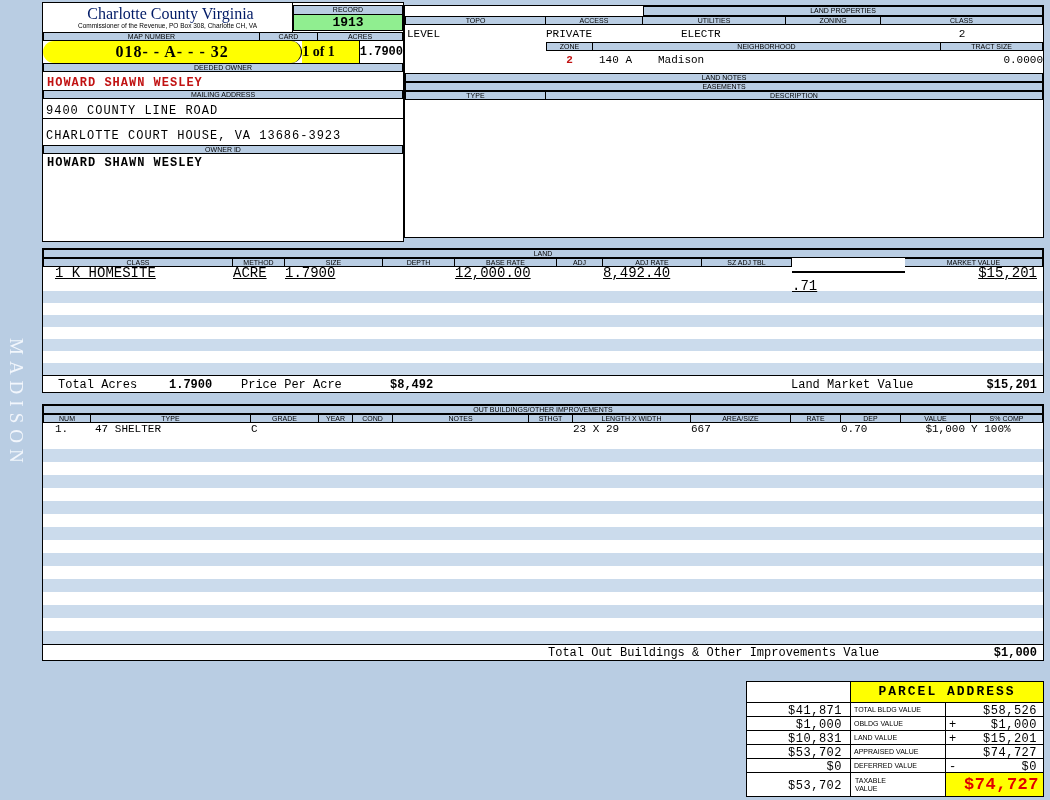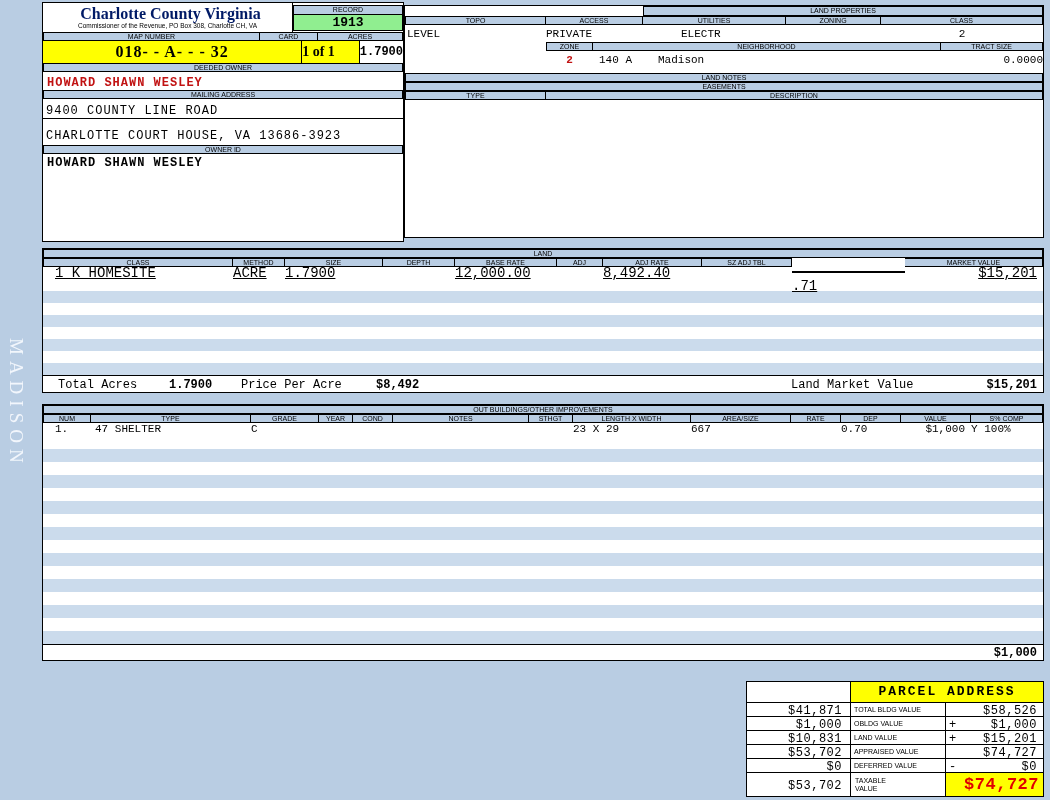--- a/index.html
+++ b/index.html
@@ -26,32 +26,32 @@
 
   
   .madison { left:5px; top:338px; writing-mode:vertical-rl;
              font-family:"Liberation Serif", serif; font-size:19px;
              letter-spacing:6px; color:#f2f6fc; }
 
   
   .tl { left:42px; top:2px; width:362px; height:240px; background:#fff;
         border:1px solid #000; display:flex; flex-direction:column; }
   .titlebox { width:250px; border-right:1px solid #000; text-align:center; padding-top:2px; }
-  .county-title { font-family:"Liberation Serif", serif; font-weight:bold;
+  .county-title { font-family:"Liberation Serif", serif; font-weight:normal;
                   font-size:16px; color:#001a66; line-height:17px;margin-left:6px; }
   .county-sub { font-size:6.5px; line-height:8px; }
   .reccol { width:110px; display:flex; flex-direction:column; padding:2px 0 1px; }
   .reccol .hdr { height:10px; }
   .recval { flex:1; background:#90ee90; border:1px solid #000; border-top:none;
             font-weight:bold; font-size:13px; text-align:center; line-height:15px; }
   .hdr-map { width:217px; } .hdr-card { width:58px; } .hdr-acres { flex:1; }
   .vrow { height:22px; }
   .vmap { width:261px; background:#ffff00; border-right:1px solid #000;
           font-family:"Liberation Serif",serif; font-weight:bold; font-size:16px;
-          letter-spacing:1px; text-align:center; line-height:22px; }
+          letter-spacing:1px; text-align:center; line-height:22px;border-radius:11px; }
   .vcard { width:58px; background:#ffff00; border-right:1px solid #000;
            font-family:"Liberation Serif",serif; font-weight:bold; font-size:14px;
            text-align:left; line-height:22px; }
   .vacres { flex:1; background:#fff; font-weight:bold; font-size:12px;
             text-align:center; line-height:22px; }
   .ownerval { height:18px; color:#c11212; font-weight:bold; font-size:12px;
               letter-spacing:1px; padding:4px 0 0 4px;
               font-family:"Liberation Mono","DejaVu Sans Mono",monospace; }
   .addr1 { height:20px; border-bottom:1px solid #000; font-size:12px; letter-spacing:1px;
            padding:5px 0 0 3px; font-family:"Liberation Mono","DejaVu Sans Mono",monospace; }
@@ -225,21 +225,21 @@
   <div class="erow"></div>
   <div class="erow alt"></div>
   <div class="erow"></div>
   <div class="erow alt"></div>
   <div class="erow"></div>
   <div class="erow alt"></div>
   <div class="ltotal">
     <span style="left:15px">Total Acres</span>
     <span class="bold" style="left:126px">1.7900</span>
     <span style="left:198px">Price Per Acre</span>
-    <span class="bold" style="left:333px">$8,492</span>
+    <span class="bold" style="left:347px">$8,492</span>
     <span style="left:748px">Land Market Value</span>
     <span class="bold" style="right:6px">$15,201</span>
   </div>
 </div>
 
 <div class="abs ob">
   <div class="hdr full">OUT BUILDINGS/OTHER IMPROVEMENTS</div>
   <div class="frow hr9">
     <div class="hdr ow0">NUM</div>
     <div class="hdr ow1">TYPE</div>
@@ -280,20 +280,21 @@
   <div class="oerow alt"></div>
   <div class="oerow"></div>
   <div class="oerow alt"></div>
   <div class="oerow"></div>
   <div class="oerow alt"></div>
   <div class="oerow"></div>
   <div class="oerow alt"></div>
   <div class="oerow"></div>
   <div class="oerow alt"></div>
   <div class="ototal">
+    <span style="left:505px">Total Out Buildings &amp; Other Improvements Value</span>
     <span class="bold" style="right:6px">$1,000</span>
   </div>
 </div>
 
 <div class="abs sum">
   <div class="frow shead">
     <div class="s-prior"></div>
     <div class="s-title">PARCEL ADDRESS</div>
   </div>
   <div class="frow srow">

